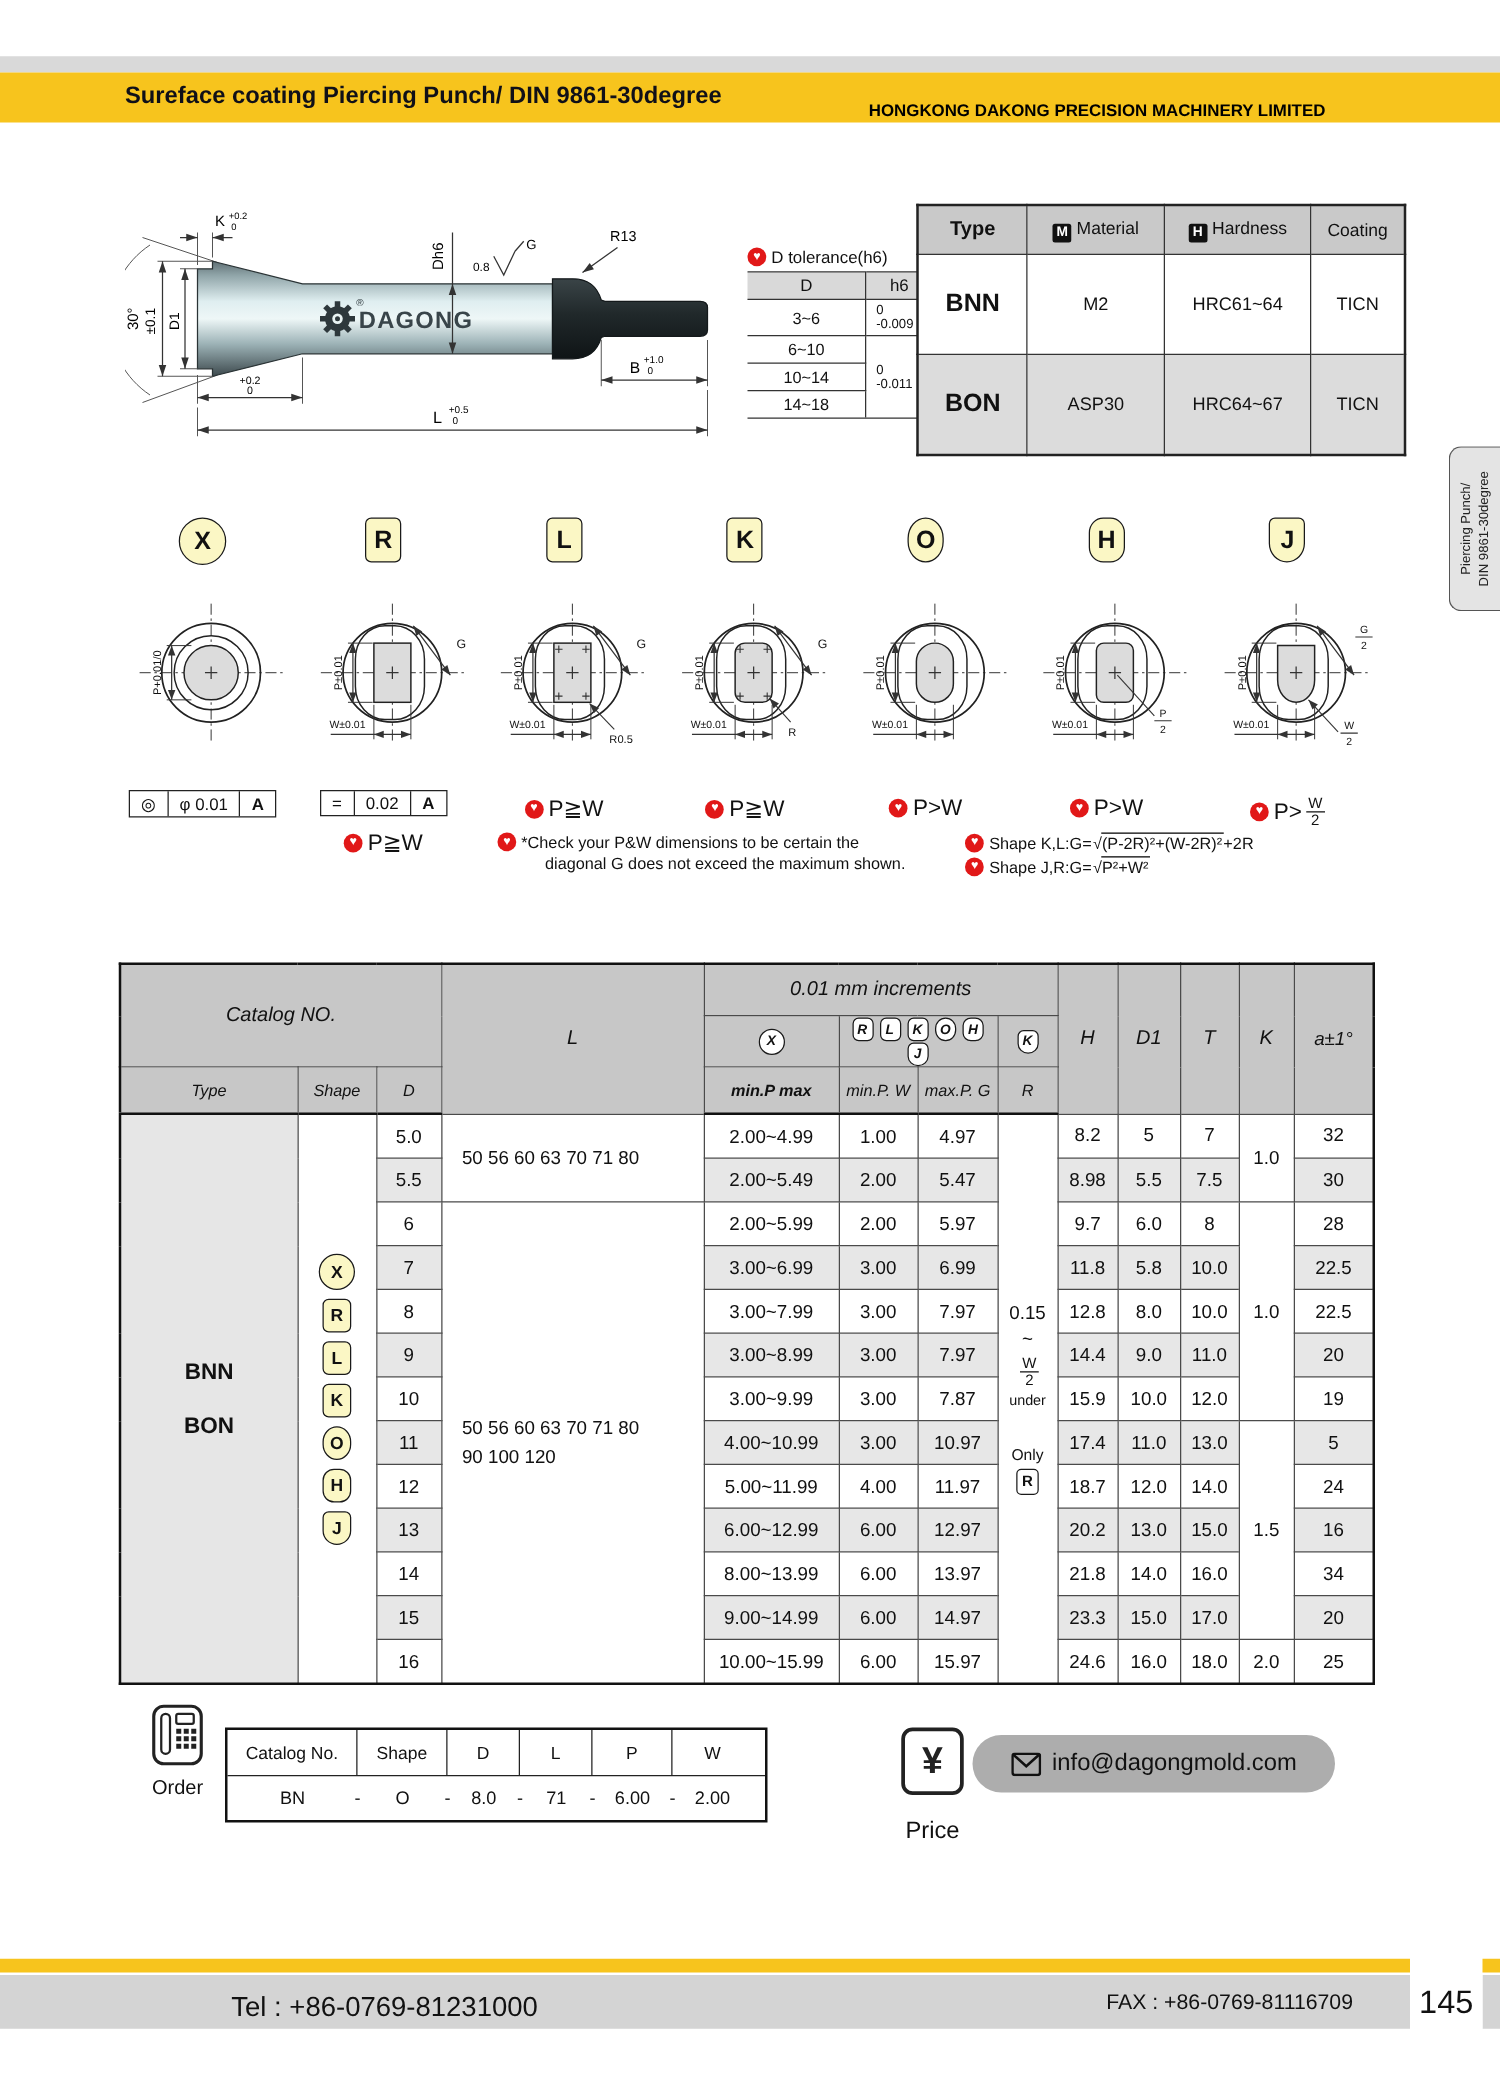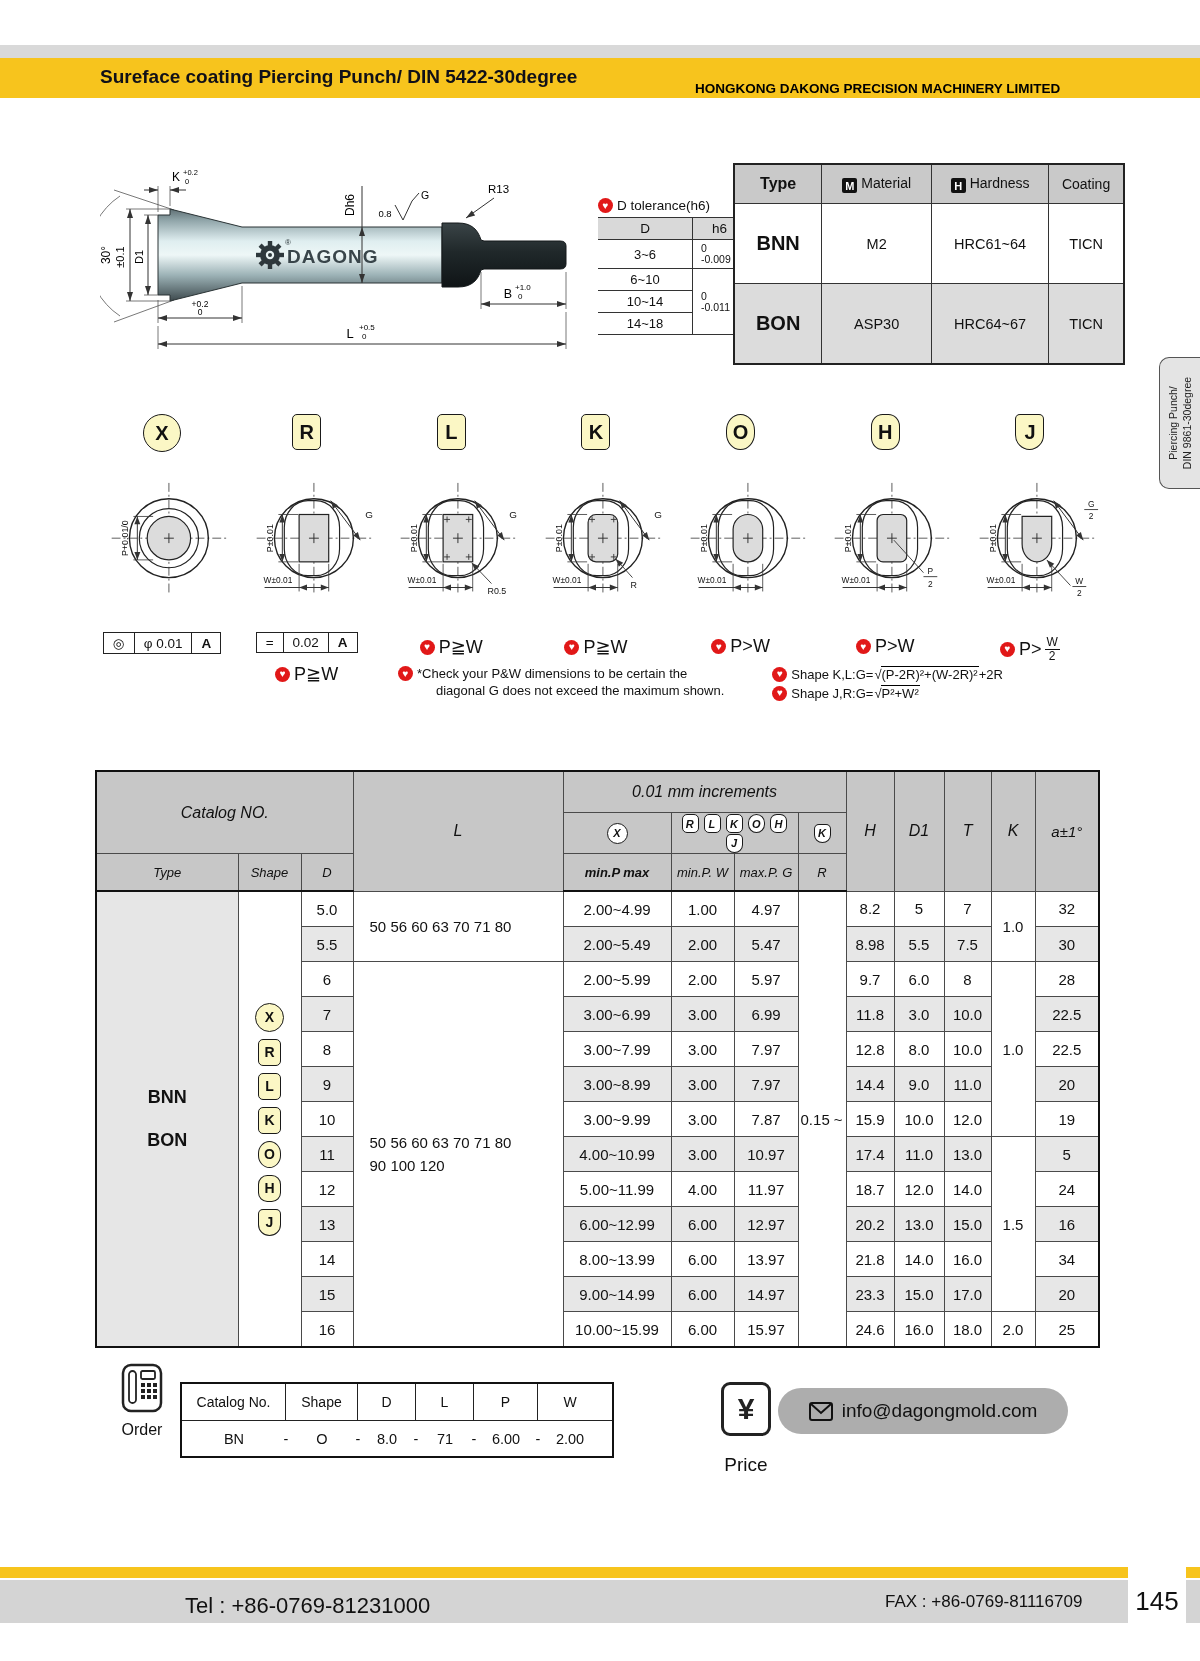--- a/index.html
+++ b/index.html
@@ -85,21 +85,21 @@
   table.mt thead tr.h3 td{height:36px;border-bottom:2.5px solid #111;font-size:13px;}
   table.mt thead td.bigh{font-size:16px;}
   table.mt thead td.boldh{font-weight:bold;font-size:15px;}
   table.mt tbody td{height:34px;}
   table.mt tbody tr.odd td.stripe{background:#e7e7e7;}
   td.type-cell{background:#e6e6e6 !important;}
   .type-name{font-size:18px;font-weight:bold;margin:22px 0;}
   td.shape-cell .badge{margin:3.5px 0;}
   td.l-cell{text-align:left !important;padding-left:16px !important;font-size:15px;line-height:1.55;}
   td.r-cell{font-size:13px;}
-  .rc-in{display:flex;align-items:center;gap:4px;}
+  .rc-in{display:flex;flex-direction:column;align-items:center;gap:4px;}
   .rc-in .under{font-size:11.5px;}
   .rc-in .only{margin-top:26px;font-size:12.5px;text-align:center;}
   .rc-badge{width:18px;height:21px;font-size:12px;border-radius:4px;}
   
   .order-icon{position:absolute;left:112px;top:1363px;width:60px;text-align:center;}
   .order-label{font-size:16px;margin-top:2px;}
   .order-table{position:absolute;left:180px;top:1382px;width:430px;border:2px solid #111;background:#fff;}
   .ot-head{display:flex;border-bottom:1px solid #222;height:36px;}
   .ot-hcell{display:flex;align-items:center;justify-content:center;font-size:14px;border-right:1px solid #222;box-sizing:border-box;}
   .ot-hcell:last-child{border-right:none;}
@@ -123,21 +123,21 @@
   .f-page{position:absolute;left:1128px;top:1580px;width:58px;height:43px;display:flex;align-items:center;
           justify-content:center;font-size:26px;color:#111;background:#fff;}
 </style>
 </head>
 <body>
 
 <div class="page">
 
   <div class="topbar-gray"></div>
   <div class="header-yellow">
-    <div class="hdr-title">Sureface coating Piercing  Punch/ DIN 5422-30degree</div>
+    <div class="hdr-title">Sureface coating Piercing  Punch/ DIN 9861-30degree</div>
     <div class="hdr-company">HONGKONG DAKONG PRECISION MACHINERY LIMITED</div>
   </div>
 
   <div class="punch-wrap">
     <svg viewBox="0 0 490 200" width="490" height="200">
       <defs>
         <linearGradient id="met" x1="0" y1="0" x2="0" y2="1">
           <stop offset="0" stop-color="#5f6f74"></stop>
             <stop offset="0.12" stop-color="#8fa4a8"></stop>
           <stop offset="0.35" stop-color="#dfeef0"></stop>
@@ -699,21 +699,21 @@
             <td class="stripe">8</td>
             <td class="k-cell" rowspan="5">1.0</td>
             <td class="stripe">28</td>
           </tr>
           <tr class="odd">
             <td class="stripe">7</td>
             <td class="stripe">3.00~6.99</td>
             <td class="stripe">3.00</td>
             <td class="stripe">6.99</td>
             <td class="stripe">11.8</td>
-            <td class="stripe">3.0</td>
+            <td class="stripe">5.8</td>
             <td class="stripe">10.0</td>
             <td class="stripe">22.5</td>
           </tr>
           <tr class="even">
             <td class="stripe">8</td>
             <td class="stripe">3.00~7.99</td>
             <td class="stripe">3.00</td>
             <td class="stripe">7.97</td>
             <td class="stripe">12.8</td>
             <td class="stripe">8.0</td>

